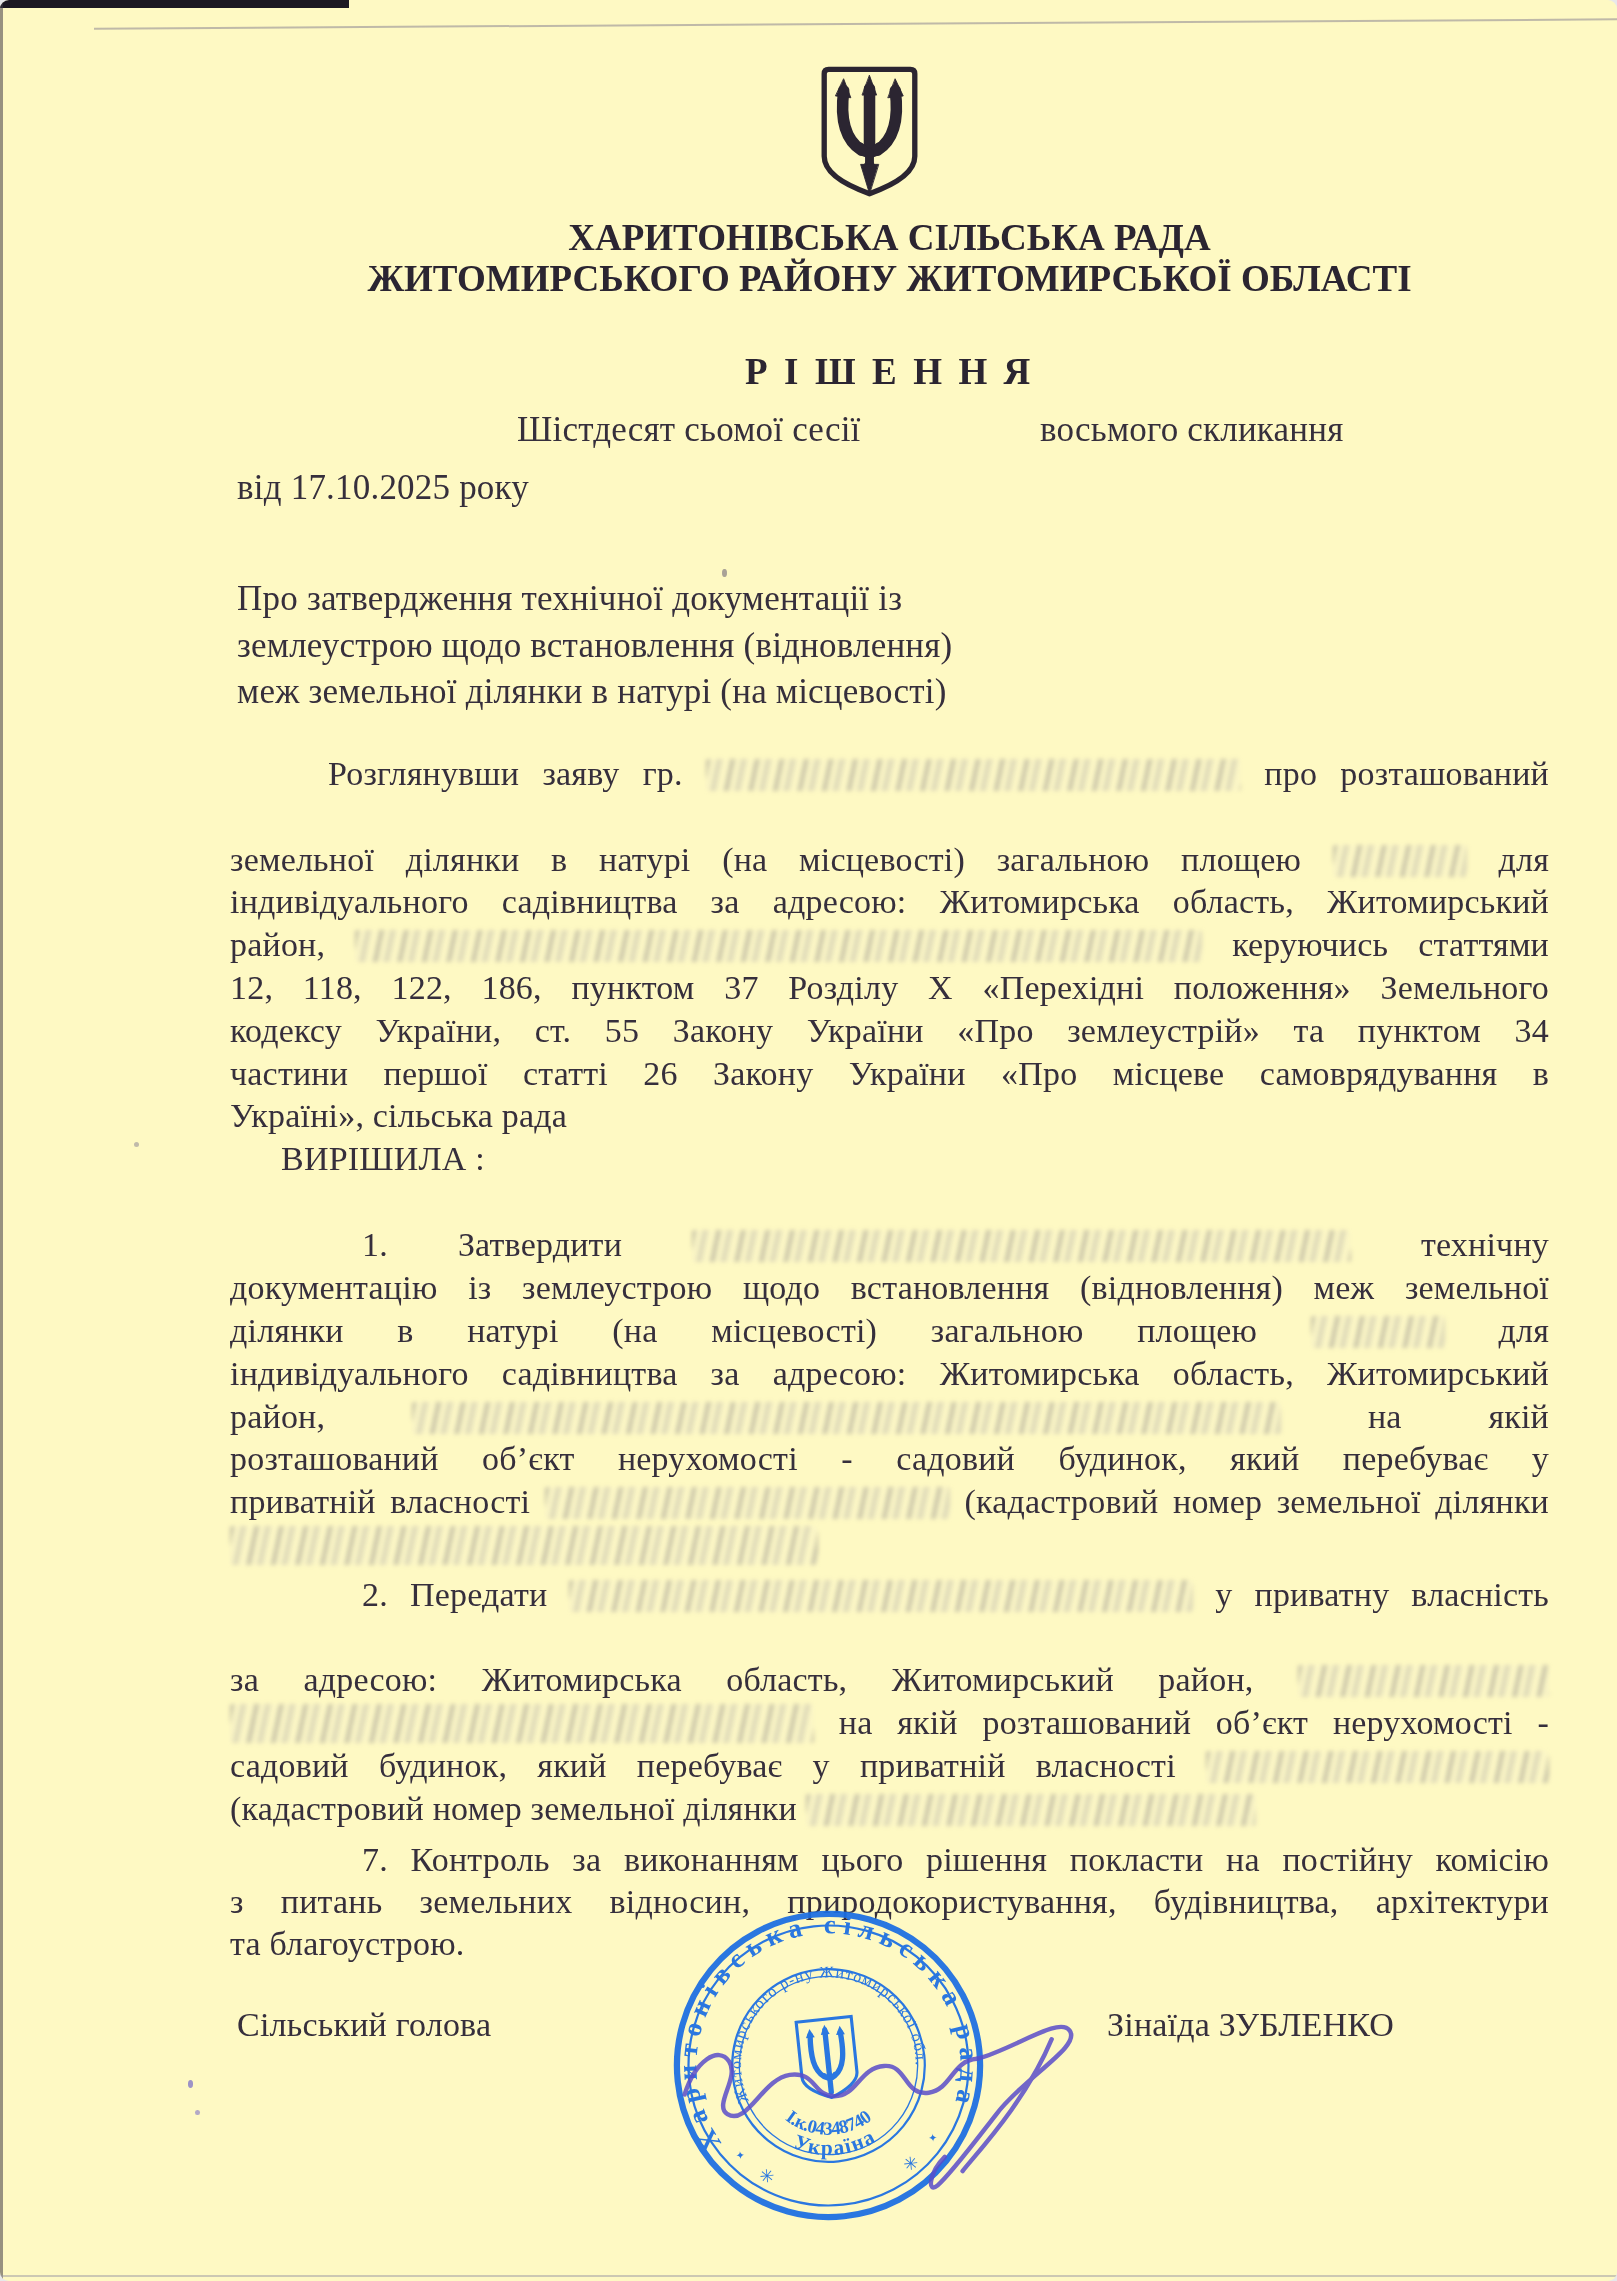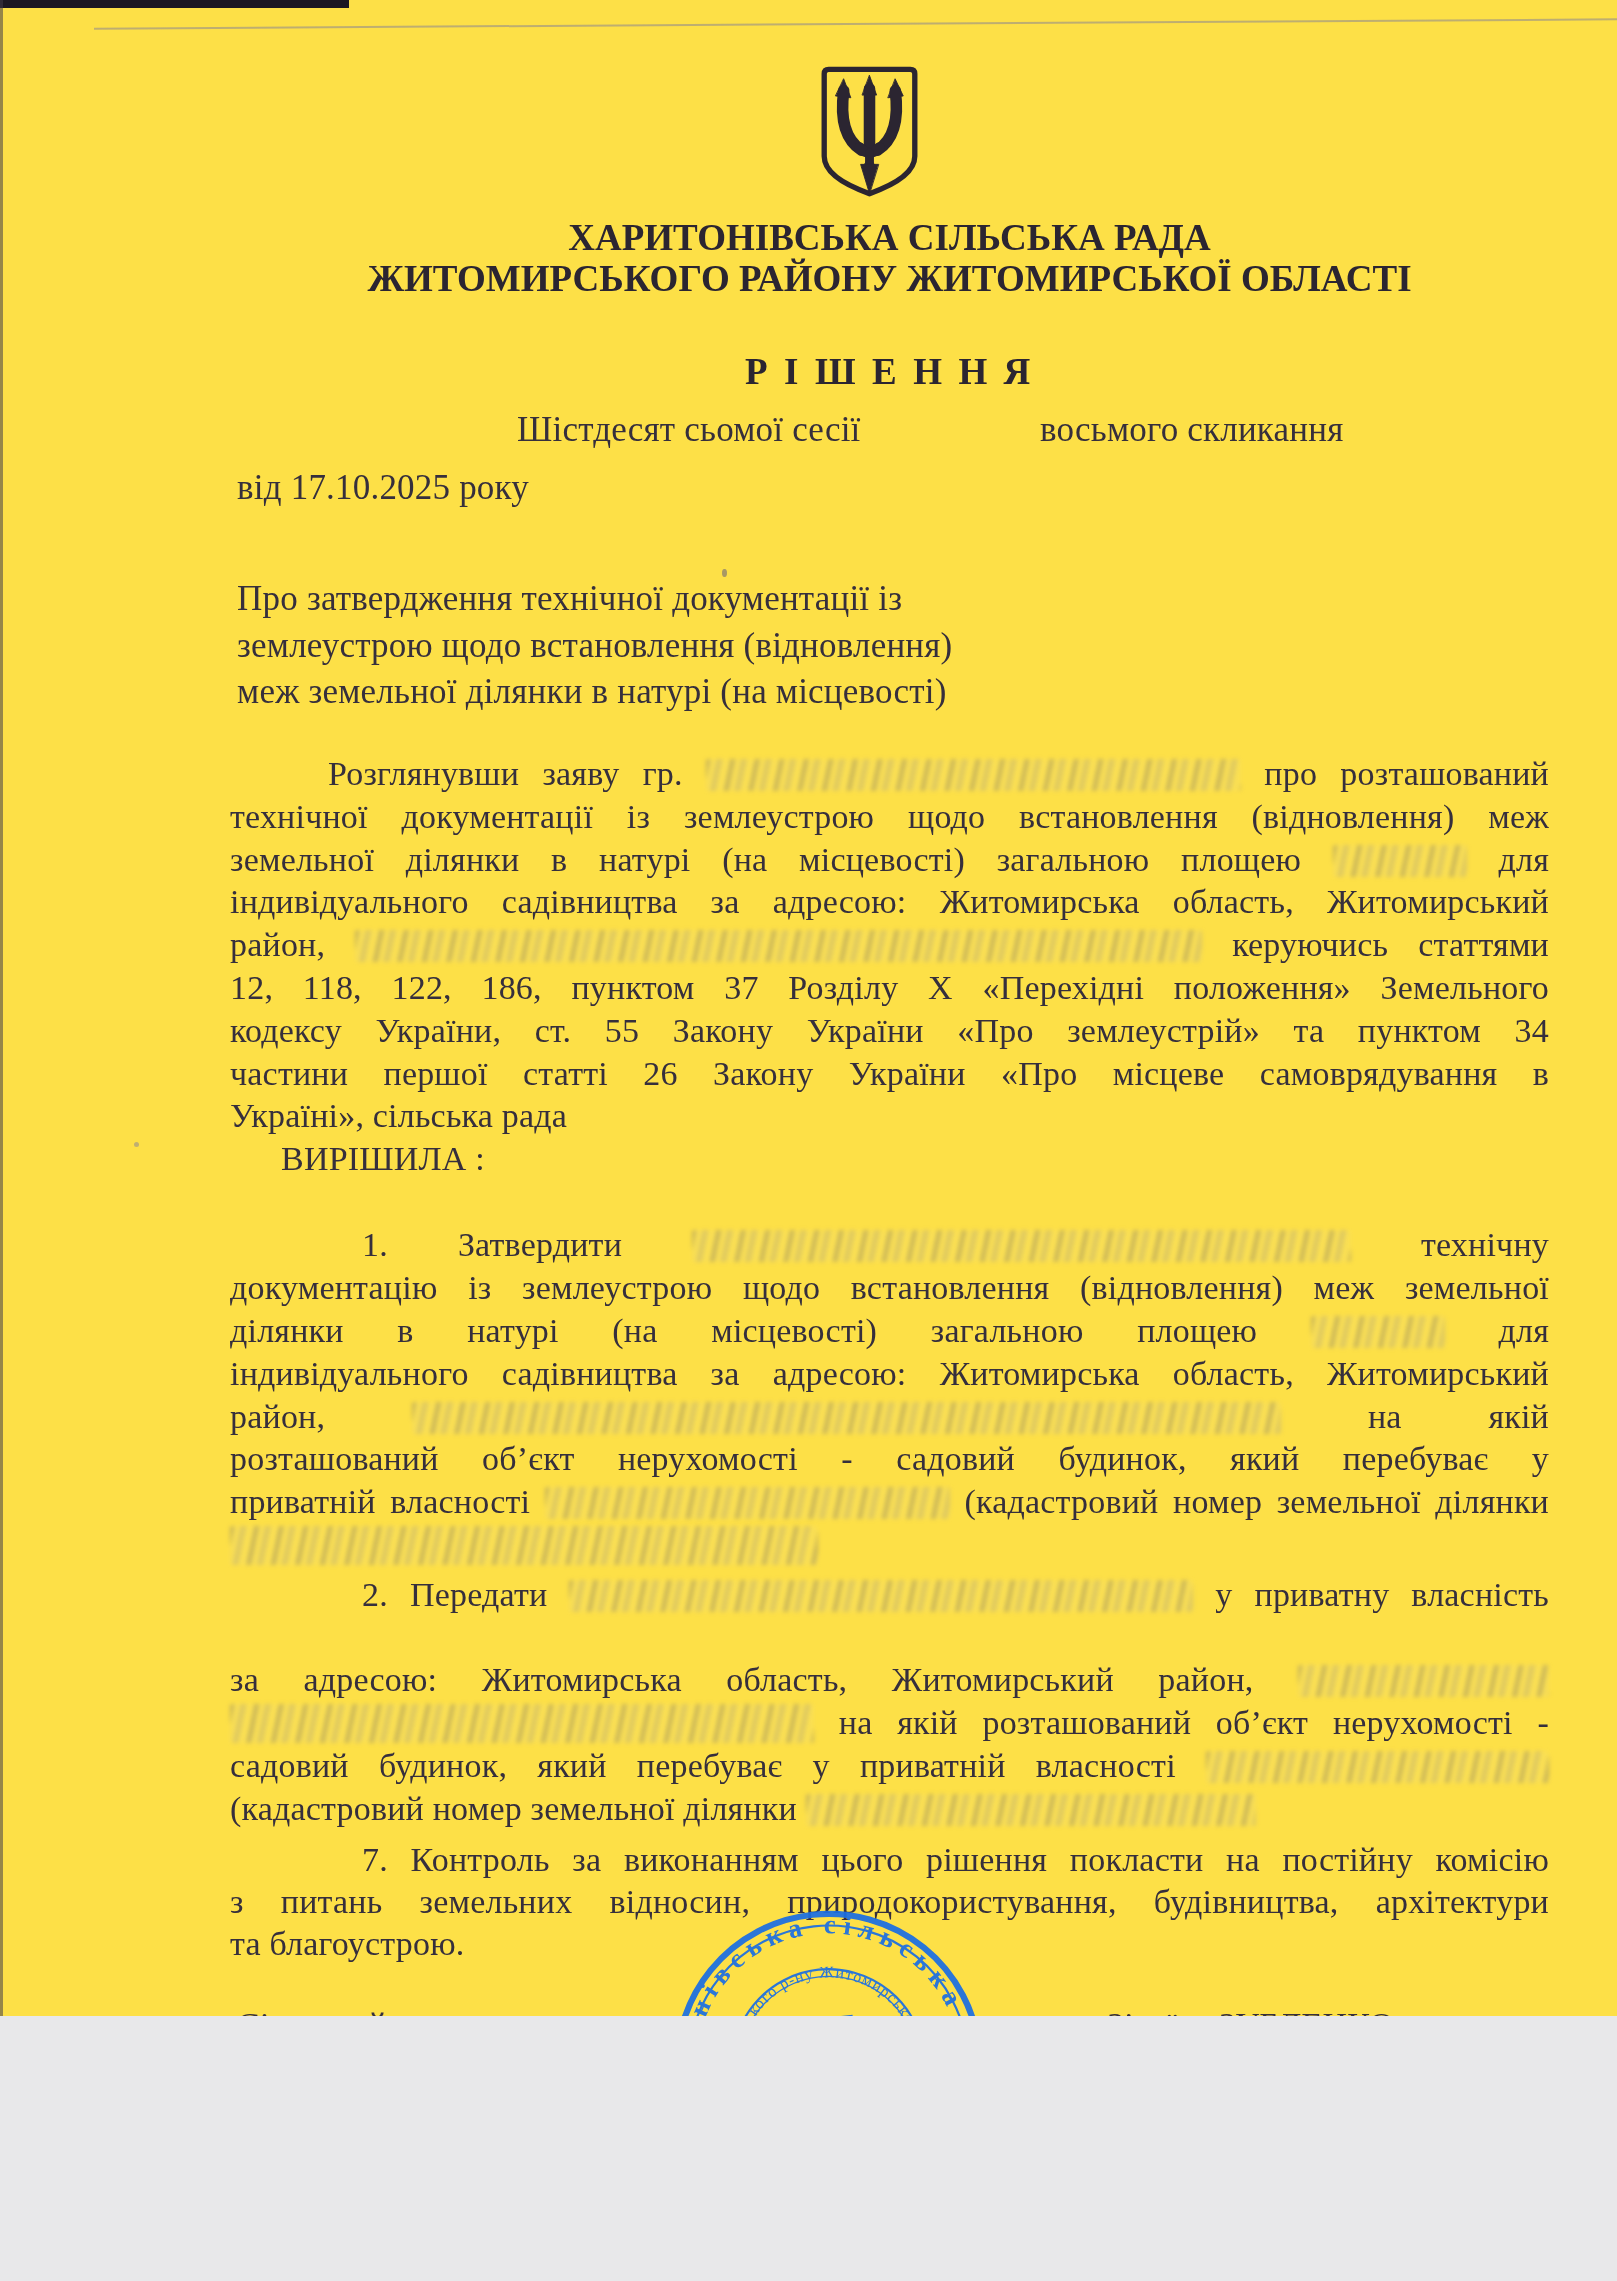--- a/index.html
+++ b/index.html
@@ -1,17 +1,17 @@
 <!DOCTYPE html>
 <html style="font-size:14.3px"><head>
 <meta charset="utf-8">
 <style>
   html,body{margin:0;padding:0;background:#e8e8ea;}
-  #page{position:relative;width:1617px;height:2016px;background:#fde047;overflow:hidden;
-        font-family:"Liberation Serif", serif;color:#362f3c;}
+  #page{position:relative;width:1617px;height:2281px;background:#fef9c3;overflow:hidden;
+        font-family:"Liberation Serif", serif;color:#362f3c;border-radius:9px;}
   .bodycol{position:absolute;left:230px;top:0;width:1319px;height:2281px;}
   .ln{position:absolute;left:0;width:100%;height:43px;font-size:34px;line-height:43px;color:#362f3c;
       letter-spacing:0.2px;}
   .j{text-align:justify;text-align-last:justify;}
   .hline{position:absolute;left:0;width:100%;text-align:center;font-weight:bold;font-size:37px;
          line-height:41px;color:#2b2531;}
   .sub{font-size:35px;}
   .redact{display:inline-block;vertical-align:-6.2px;height:32px;border-radius:2.7px;
       background:repeating-linear-gradient(102deg,
         rgba(108,104,120,.34) 0 4.5px, rgba(205,203,212,.10) 4.5px 10.7px,
@@ -69,21 +69,20 @@
 
     <div class="ln sub" style="top:577px;padding-left:7.1px">Про затвердження технічної документації із</div>
     <div class="ln sub" style="top:624px;padding-left:7.1px">землеустрою  щодо встановлення (відновлення)</div>
     <div class="ln sub" style="top:670px;padding-left:7.1px">меж земельної ділянки в  натурі (на місцевості)</div>
 
     <div class="ln j" style="top:752px;text-indent:98px">
       <span>Розглянувши заяву гр.</span>
       <span class="redact" style="width:535px"></span>
       <span>про розташований</span>
     </div>
-    <div class="ln j" style="top:795px">технічної документації із землеустрою щодо встановлення (відновлення) меж</div>
     <div class="ln j" style="top:838px">
       <span>земельної ділянки в  натурі  (на місцевості) загальною площею</span>
       <span class="redact" style="width:134px"></span>
       <span>для</span>
     </div>
     <div class="ln j" style="top:880px">індивідуального садівництва за адресою: Житомирська область, Житомирський</div>
     <div class="ln j" style="top:923px">
       <span>район,</span>
       <span class="redact" style="width:847px"></span>
       <span>керуючись статтями</span>

